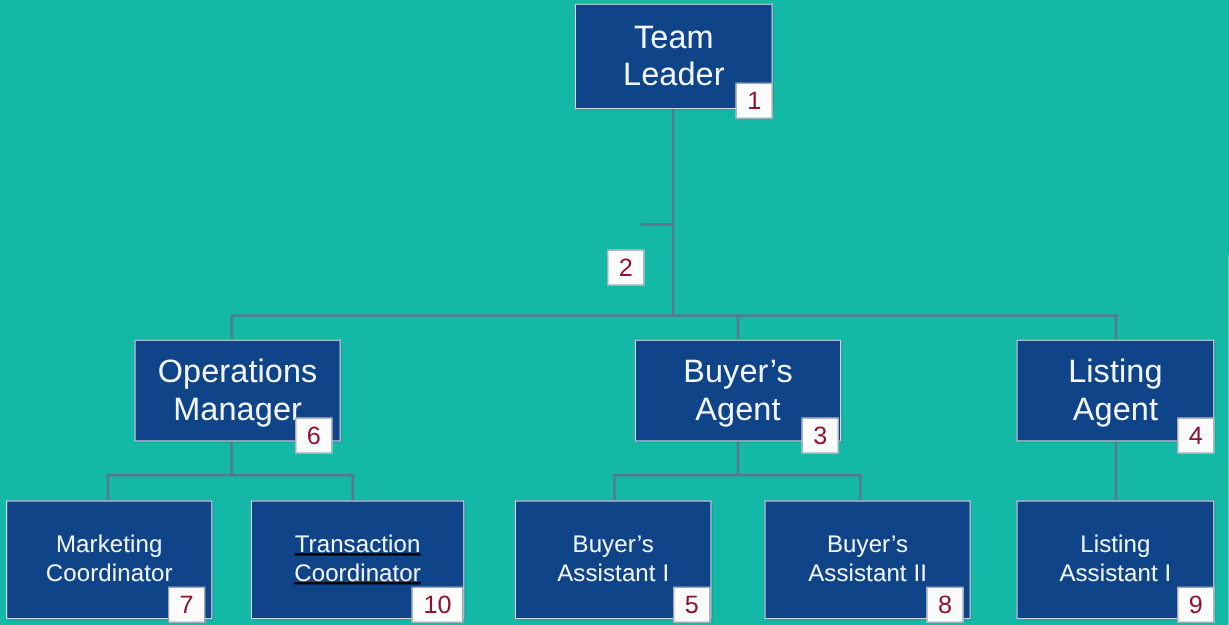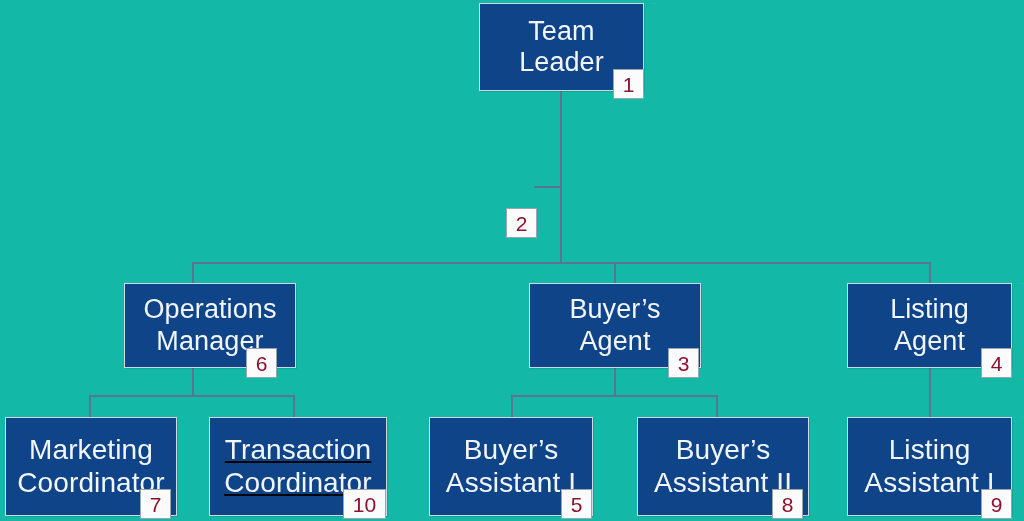--- a/index.html
+++ b/index.html
@@ -42,21 +42,21 @@
     color: #f2f6fb;
     text-align: center;
     line-height: 1.16;
     font-size: 27px;
     font-weight: 400;
     letter-spacing: 0.1px;
     padding: 0 6px;
     white-space: pre-line;
   }
   .node-label.tight {
-    font-size: 28px;
+    font-size: 20px;
     padding: 0 2px;
   }
   
   .badge {
     position: absolute;
     background: #fbfbfb;
     border: 1px solid #9aa4b0;
     color: #8c1230;
     font-size: 21px;
     line-height: 1;
@@ -98,21 +98,21 @@
 Leader</div>
   </div>
   <div class="badge" style="left:613px; top:69px; width:31px; height:30px;">
     <span>1</span>
   </div>
 
   <div class="badge" style="left:506px; top:208px; width:31px; height:30px;">
     <span>2</span>
   </div>
 
-  <div class="node" style="left:124px; top:283px; width:172px; height:85px;">
+  <div class="node" style="left:112px; top:283px; width:172px; height:85px;">
     <div class="node-label">Operations
 Manager</div>
   </div>
   <div class="badge" style="left:246px; top:348px; width:31px; height:30px;">
     <span>6</span>
   </div>
 
   <div class="node" style="left:529px; top:283px; width:172px; height:85px;">
     <div class="node-label">Buyer’s
 Agent</div>

